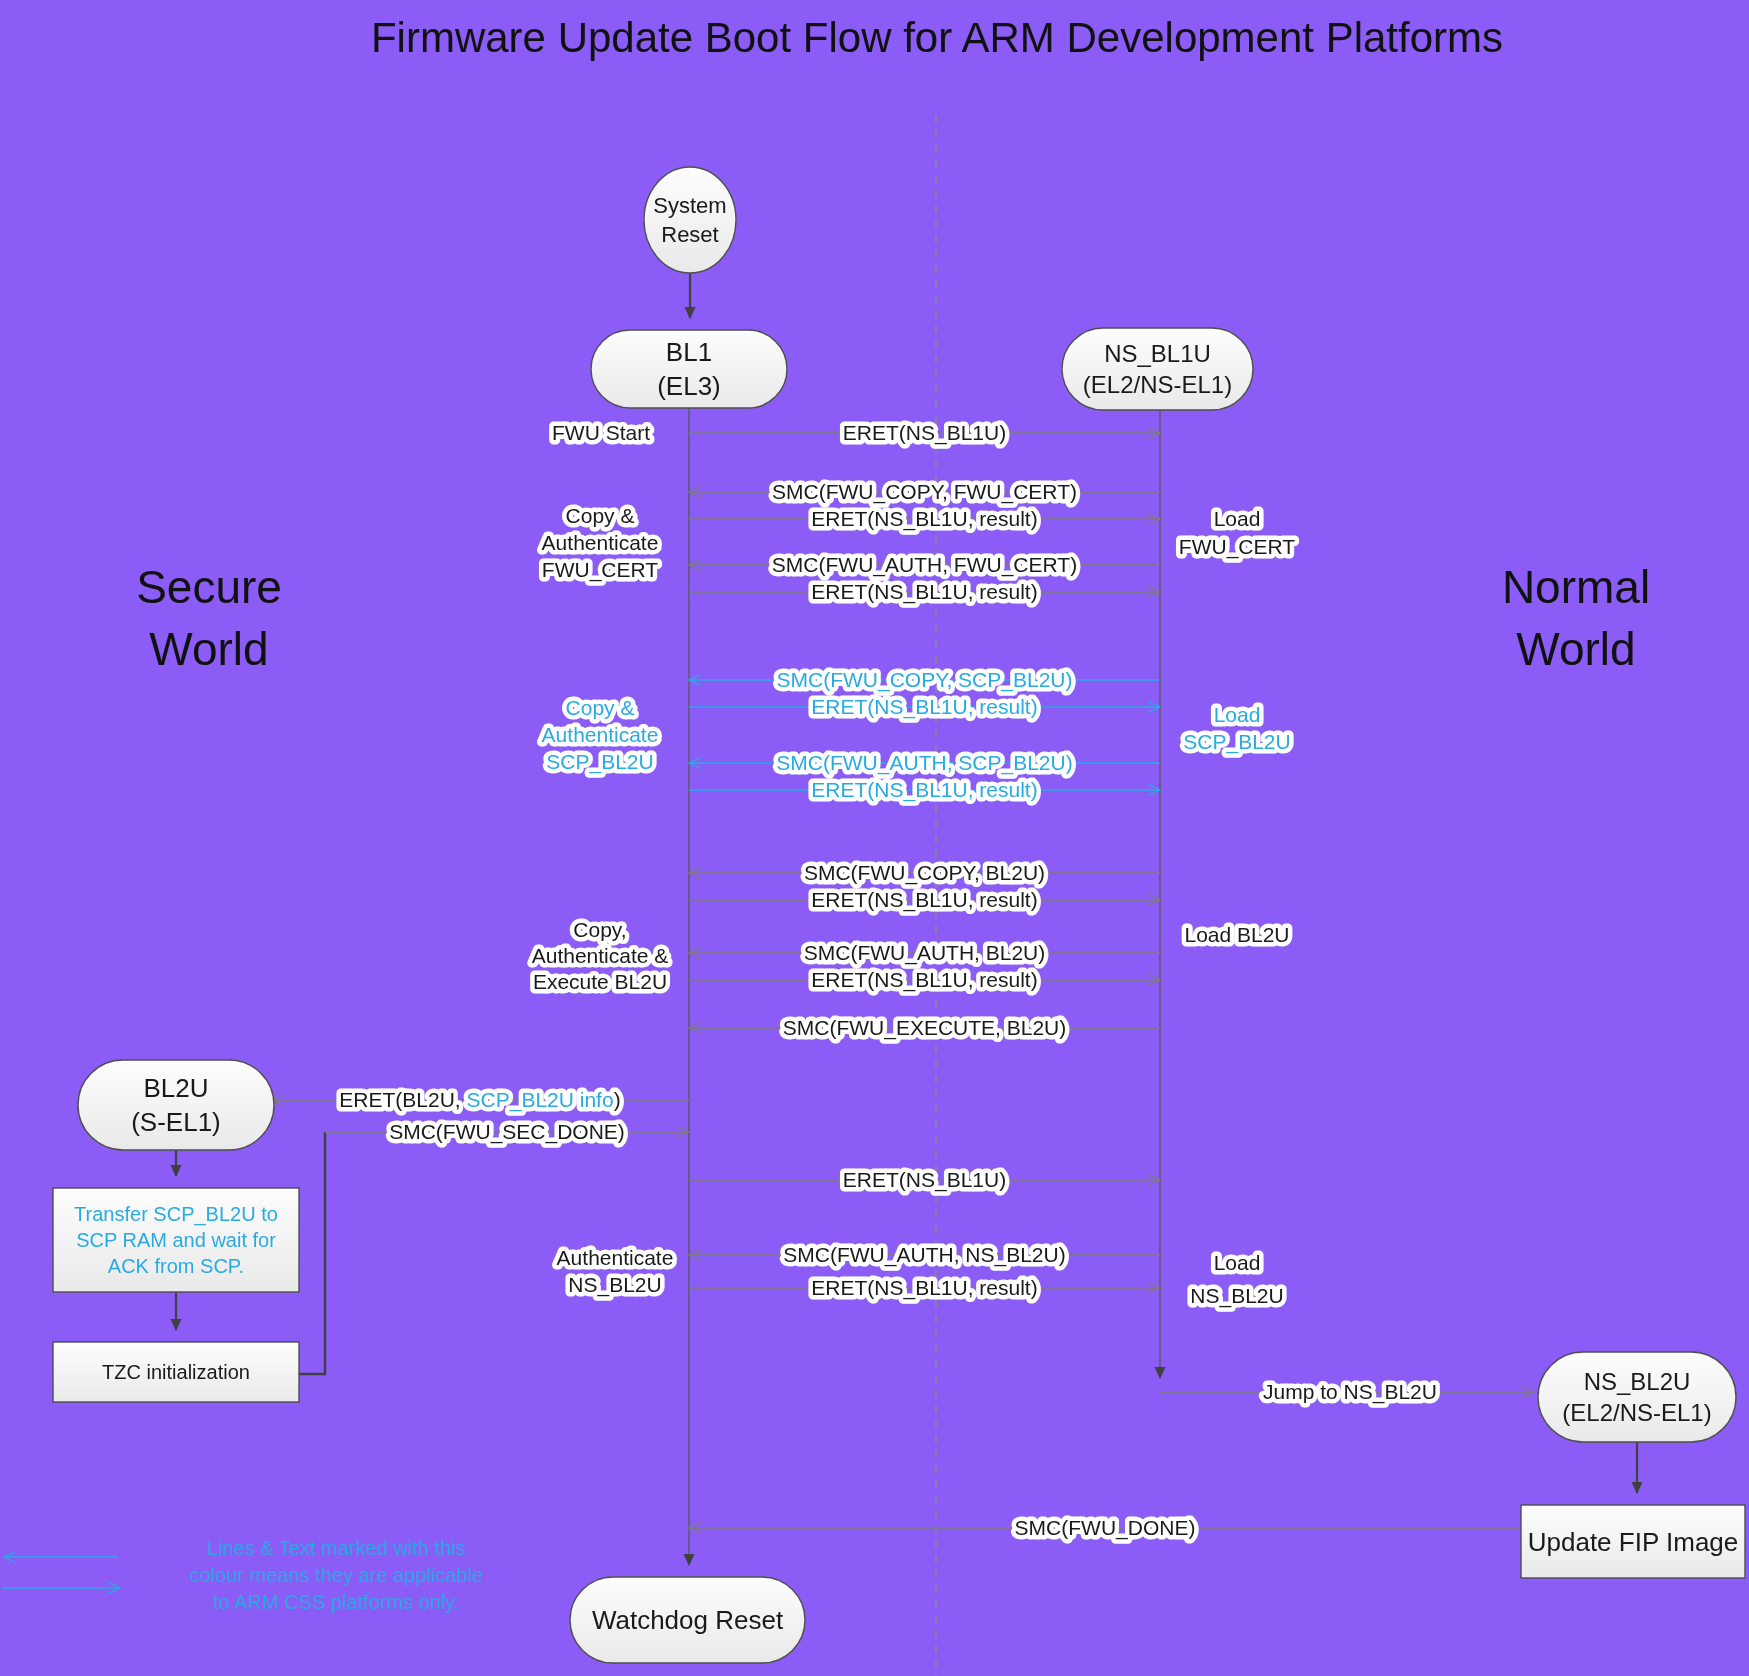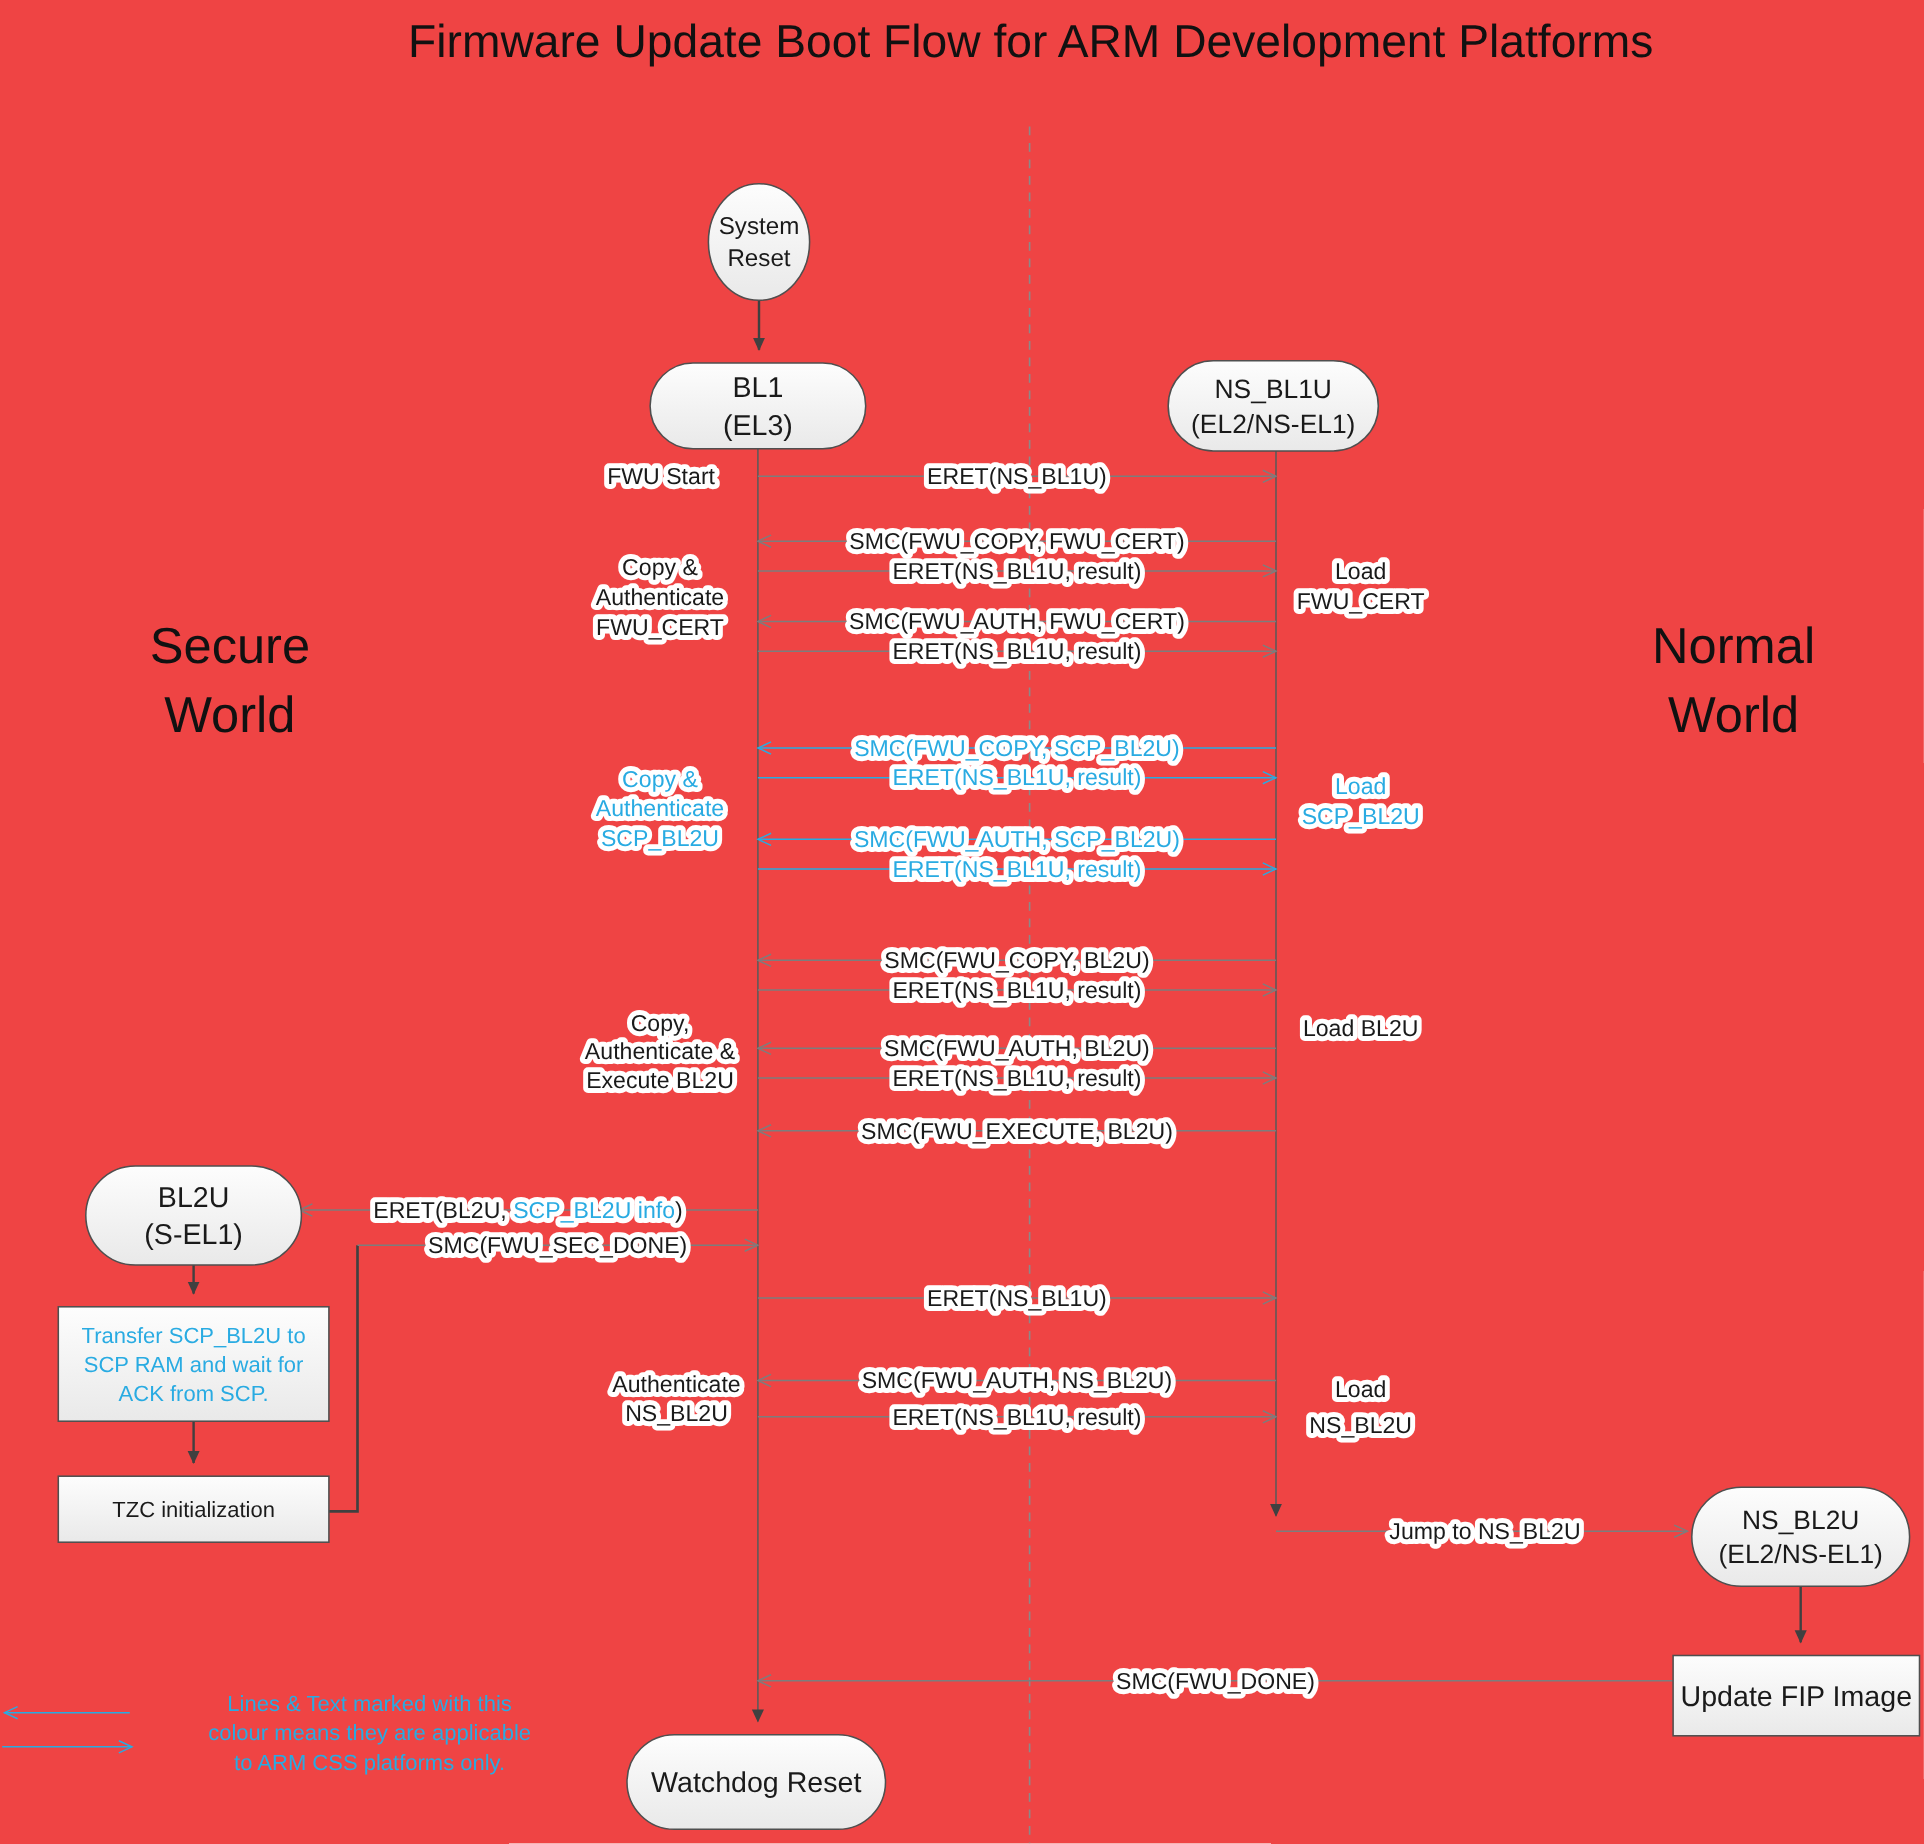--- a/index.html
+++ b/index.html
@@ -1,16 +1,16 @@
 <!DOCTYPE html>
 <html><head>
 <meta charset="utf-8">
 <style>
   html,body{margin:0;padding:0;background:#ffffff;}
-  .stage{position:relative;width:1749px;height:1676px;background:#ef4444;overflow:hidden;}
+  .stage{position:relative;width:1749px;height:1676px;background:#8b5cf6;overflow:hidden;}
   svg{display:block;}
   svg text{font-family:"Liberation Sans","DejaVu Sans",sans-serif;}
   .halo{paint-order:stroke;stroke:#ffffff;stroke-width:9px;stroke-linejoin:round;}
 </style>
 </head>
 <body>
 
 <div class="stage">
   <svg id="diagram" width="1749" height="1676" viewBox="0 0 1749 1676" xmlns="http://www.w3.org/2000/svg">
       <defs>

